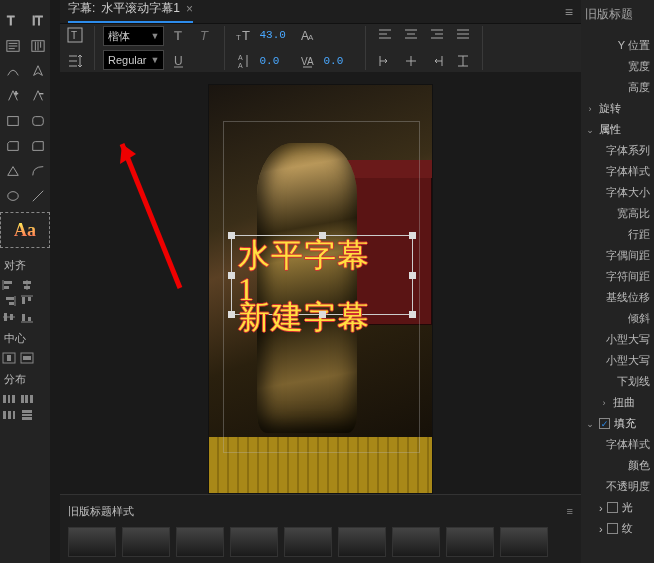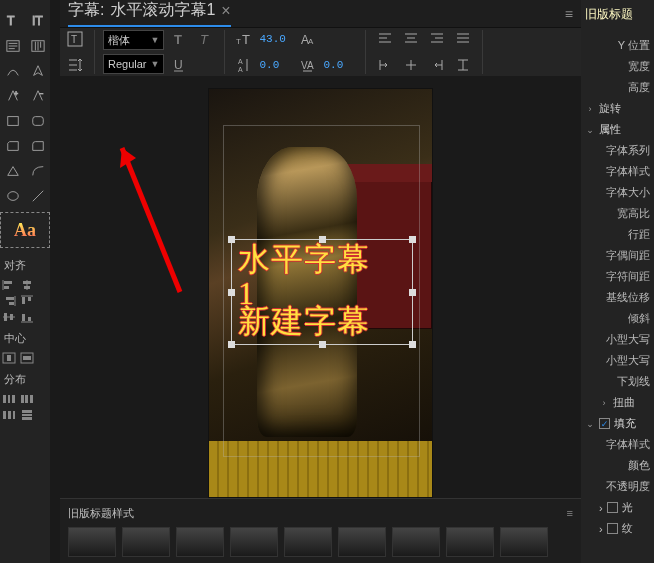--- a/index.html
+++ b/index.html
@@ -14,21 +14,21 @@
 
 .section-label { color: #bbb; font-size: 11px; padding: 6px 4px 4px 4px; }
 .mini-icons { display: flex; flex-wrap: wrap; }
 .mini-icons .mi { width: 16px; height: 14px; margin: 1px; display:flex; align-items:center; justify-content:center; }
 .mini-icons .mi svg { width:14px; height:12px; fill:#888; }
 
 .center-area { flex: 1; display: flex; flex-direction: column; position: relative; }
 .dock-strip { width: 10px; background: #1a1a1a; }
 
 .tab-bar { height: 30px; display: flex; align-items: center; padding: 0 8px; background: #1e1e1e; border-bottom: 1px solid #111; }
-.tab-active { color: #d0d0d0; font-size: 16px; display:flex; align-items:center; gap:6px; border-bottom: 2px solid #2d8ceb; padding-bottom:4px; }
+.tab-active { color: #d0d0d0; font-size: 12px; display:flex; align-items:center; gap:6px; border-bottom: 2px solid #2d8ceb; padding-bottom:4px; }
 .tab-close { color: #888; cursor:pointer; }
 .tab-menu { margin-left: auto; color:#888; font-size:14px; cursor:pointer; }
 
 .options-bar { height: 60px; background: #252525; display:flex; align-items:center; padding: 0 4px; gap: 4px; }
 .opt-col { display:flex; flex-direction:column; gap:4px; }
 .opt-row { display:flex; align-items:center; gap:4px; }
 .select-box { background:#000000; border:1px solid #444; color:#ccc; height:20px; padding:0 4px; font-size:11px; display:flex; align-items:center; gap:4px; min-width:56px; }
 .select-box .chev { margin-left:auto; color:#888; font-size:9px; }
 .icon-btn { width:22px; height:22px; display:flex; align-items:center; justify-content:center; color:#888; }
 .icon-btn svg { width:16px; height:16px; fill:#999; }
@@ -36,35 +36,35 @@
 .timecode { color:#4aa8ff; font-size:11px; }
 .vdiv { width:1px; height:44px; background:#3a3a3a; margin:0 4px; }
 
 .canvas-area { flex:1; background:#1a1a1a; display:flex; align-items:flex-start; justify-content:center; padding-top:12px; position:relative; }
 .canvas-img { width:225px; height:410px; position:relative; background: linear-gradient(160deg,#1a1510 0%,#3a2e18 30%,#5a4024 40%,#2a200e 60%,#0e0a06 100%); border:1px solid #111; overflow:hidden; }
 .statue { position:absolute; left:48px; top:58px; width:100px; height:290px; background: linear-gradient(170deg,#7a6028 0%,#b9985a 10%,#3a2e14 30%,#8f7436 40%,#2b220e 60%,#7c6330 80%,#201806 100%); border-radius: 36% 36% 10% 10% / 18% 18% 6% 6%; box-shadow: inset 8px 0 18px #0009, inset -6px -10px 20px #0007; }
 .ground { position:absolute; left:0; bottom:0; width:100%; height:56px; background: repeating-linear-gradient(90deg,#a88818,#a88818 8px,#8b6f10 8px,#8b6f10 10px); }
 .booth { position:absolute; right:0; top:90px; width:92px; height:150px; background:#5a1414; border:1px solid #200808; }
 .booth::before { content:""; position:absolute; left:-12px; top:-16px; width:116px; height:18px; background:#6a1a1a; }
 .title-action-safe { position:absolute; left:14px; top:36px; width:197px; height:332px; border:1px solid #bbb5; pointer-events:none; }
-.text-frame { position:absolute; left:22px; top:150px; width:182px; height:106px; border:1px solid #ccc; }
+.text-frame { position:absolute; left:22px; top:150px; width:182px; height:80px; border:1px solid #ccc; }
 .text-frame .handle { position:absolute; width:7px; height:7px; background:#ddd; }
 .handle.tl{left:-4px;top:-4px}.handle.tr{right:-4px;top:-4px}.handle.bl{left:-4px;bottom:-4px}.handle.br{right:-4px;bottom:-4px}
 .handle.tc{left:50%;top:-4px;margin-left:-3px}.handle.bc{left:50%;bottom:-4px;margin-left:-3px}
 .handle.ml{left:-4px;top:50%;margin-top:-3px}.handle.mr{right:-4px;top:50%;margin-top:-3px}
 .cap-text { position:absolute; font-family: "KaiTi","STKaiti",serif; color:#ffe040; text-shadow: 1px 0 0 #d03030, -1px 0 0 #d03030, 0 1px 0 #d03030, 0 -1px 0 #d03030; font-size:32px; line-height:1.1; letter-spacing:1px; }
 .cap-text.l1{left:6px; top:2px;} .cap-text.l2{left:6px; top:36px;} .cap-text.l3{left:6px; top:64px;}
 
 .red-arrow { position:absolute; left:40px; top:66px; width:90px; height:160px; pointer-events:none; }
 
 .bottom-panel { height:45px; border-top:1px solid #333; display:flex; align-items:center; padding:0 8px; gap:8px; }
 .thumb { width:48px; height:30px; background: linear-gradient(#444,#1a1a1a); border:1px solid #333; }
 
 .right-panel { width:73px; background:#232323; padding:6px 4px; overflow:hidden; }
-.rp-title { color:#fef9c3; font-size:12px; margin-bottom:12px; display:flex; align-items:center; gap:6px; }
+.rp-title { color:#a3a3a3; font-size:12px; margin-bottom:12px; display:flex; align-items:center; gap:6px; }
 .rp-item { color:#bbb; font-size:11px; padding:3px 0 3px 14px; white-space:nowrap;text-align:right; }
 .rp-group { display:flex; align-items:center; gap:4px; font-size:11px; padding:3px 0; white-space:nowrap; }
 .rp-group .tw { font-size:9px; color:#999; width:10px; text-align:center; }
 .rp-sub { padding-left:14px; }
 .rp-check { display:flex; align-items:center; gap:4px; padding:3px 0 3px 14px; font-size:11px; }
 .rp-check .box { width:11px; height:11px; border:1px solid #888; display:flex; align-items:center; justify-content:center; font-size:9px; color:#2d8ceb; }
 </style>
 </head>
 <body>
 

